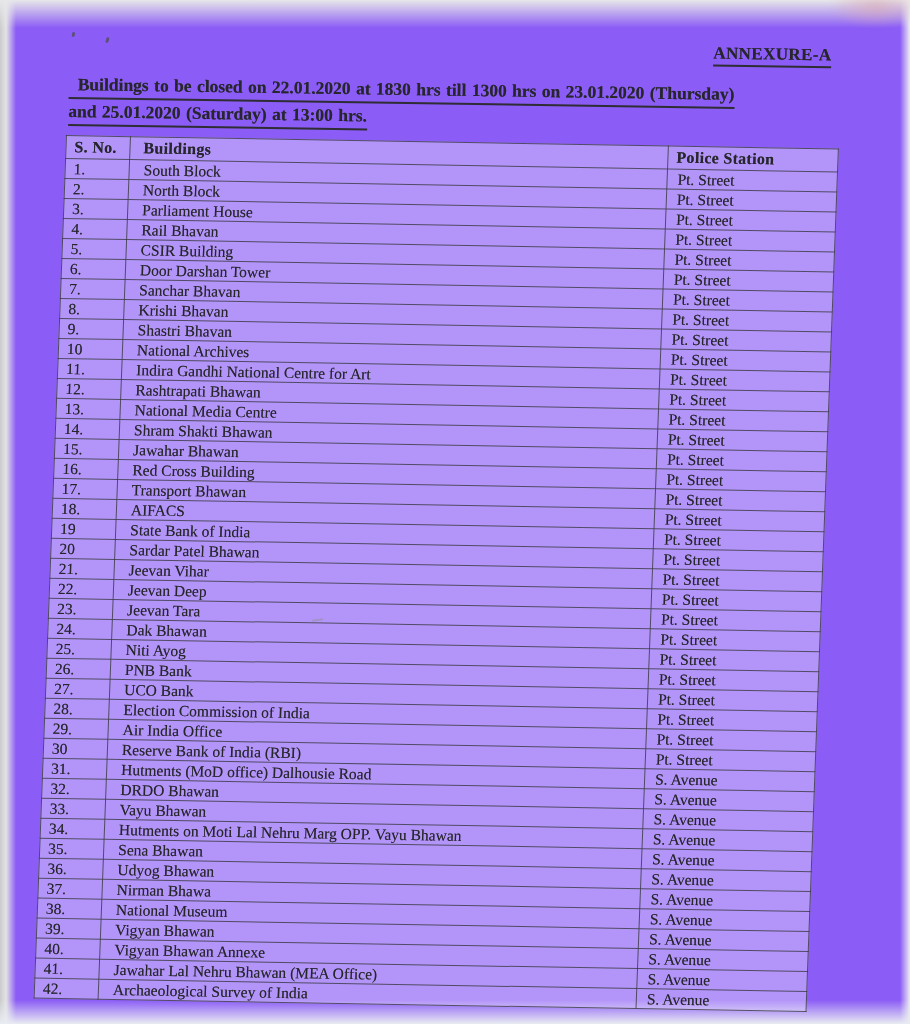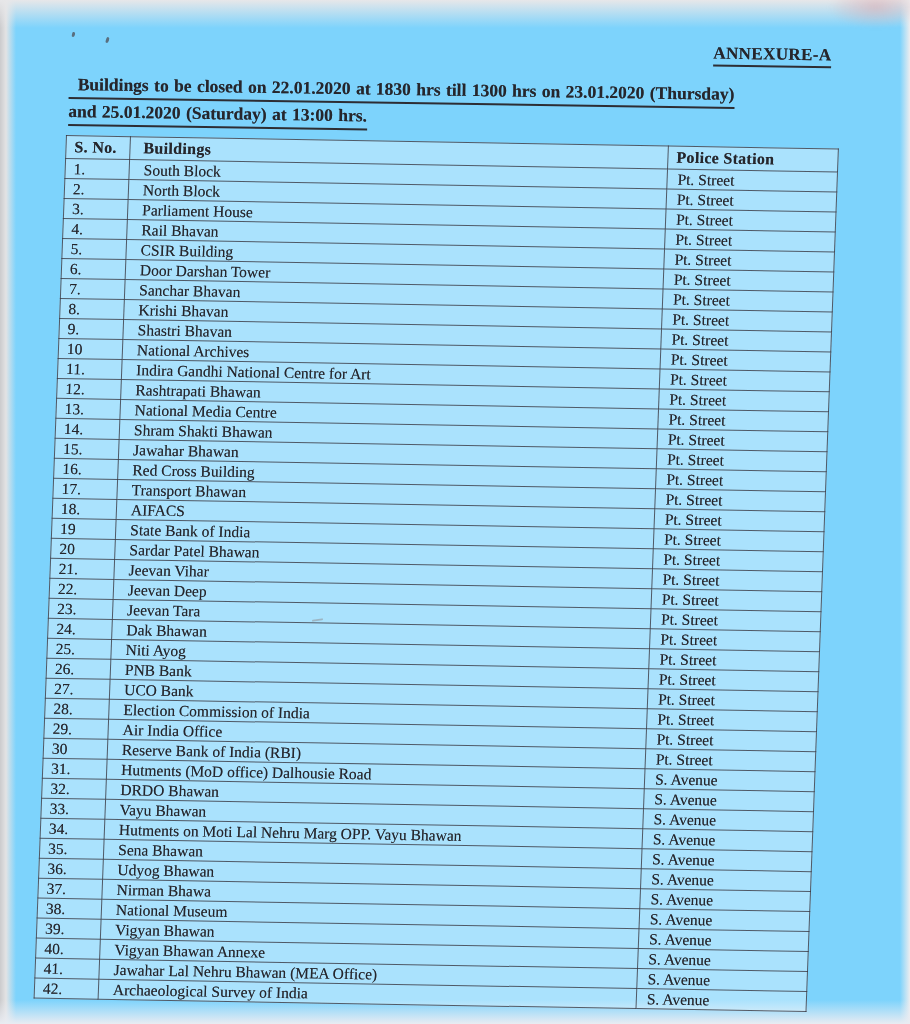--- a/index.html
+++ b/index.html
@@ -1,19 +1,19 @@
 <!DOCTYPE html>
 <html><head>
 <meta charset="utf-8">
 <style>
   * { margin:0; padding:0; box-sizing:border-box; }
   html,body { background:#ffffff; }
   .page {
     position:relative; width:910px; height:1024px; overflow:hidden;
-    background:#7dd3fc;
+    background:#8b5cf6;
     font-family:"Liberation Serif","DejaVu Serif",serif;
     color:#26262c;
   }
   
   .edge-left  { position:absolute; left:0; top:0; width:16px; height:100%;
     background:linear-gradient(to right,#cbcbcd 0px,#e3e3e4 6px,rgba(250,250,248,0) 16px); }
   .edge-top   { position:absolute; left:0; top:0; width:100%; height:30px;
     background:linear-gradient(to bottom,#e7e7e9 0px,rgba(250,250,248,0) 28px); }
   .edge-right { position:absolute; right:0; top:0; width:10px; height:100%;
     background:linear-gradient(to left,#ededef,rgba(250,250,248,0)); }

